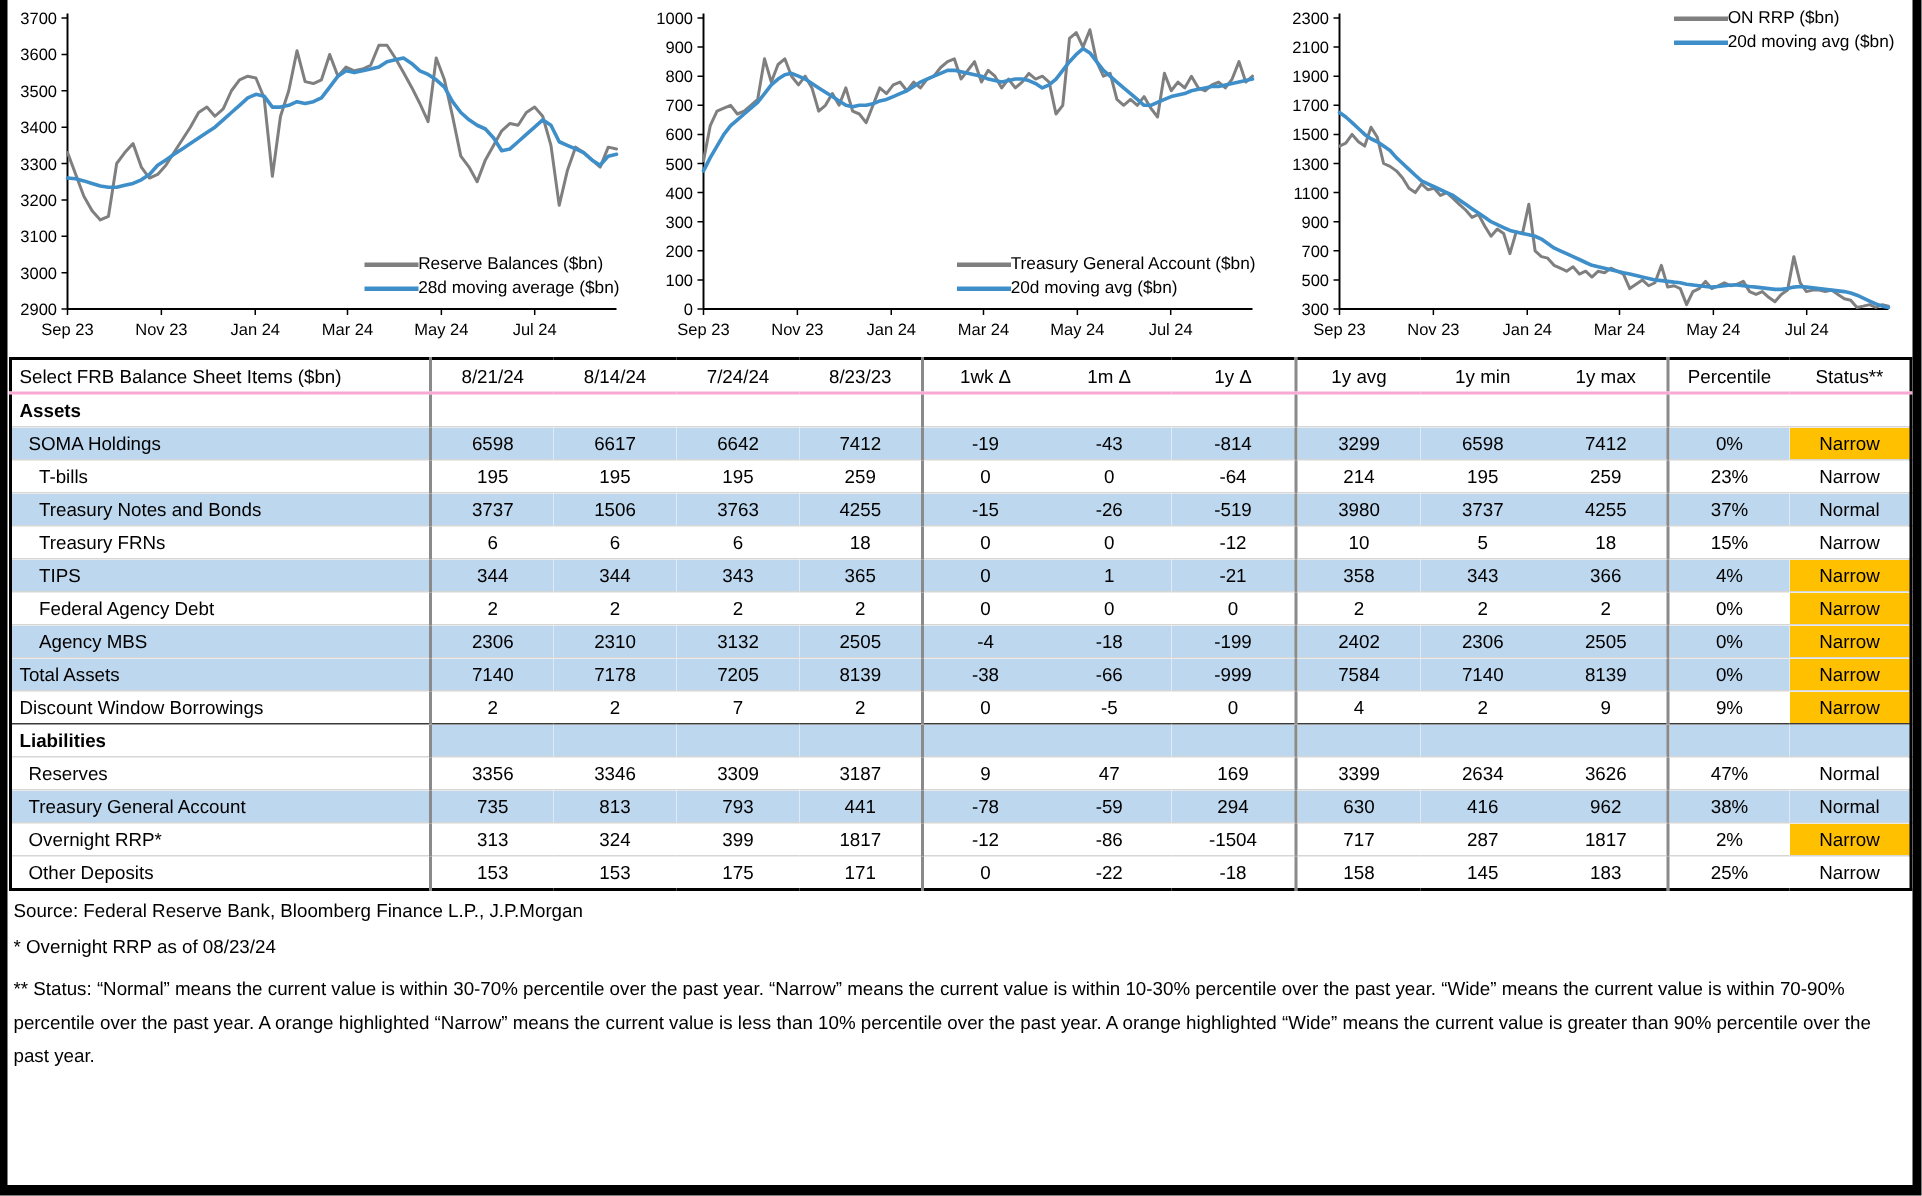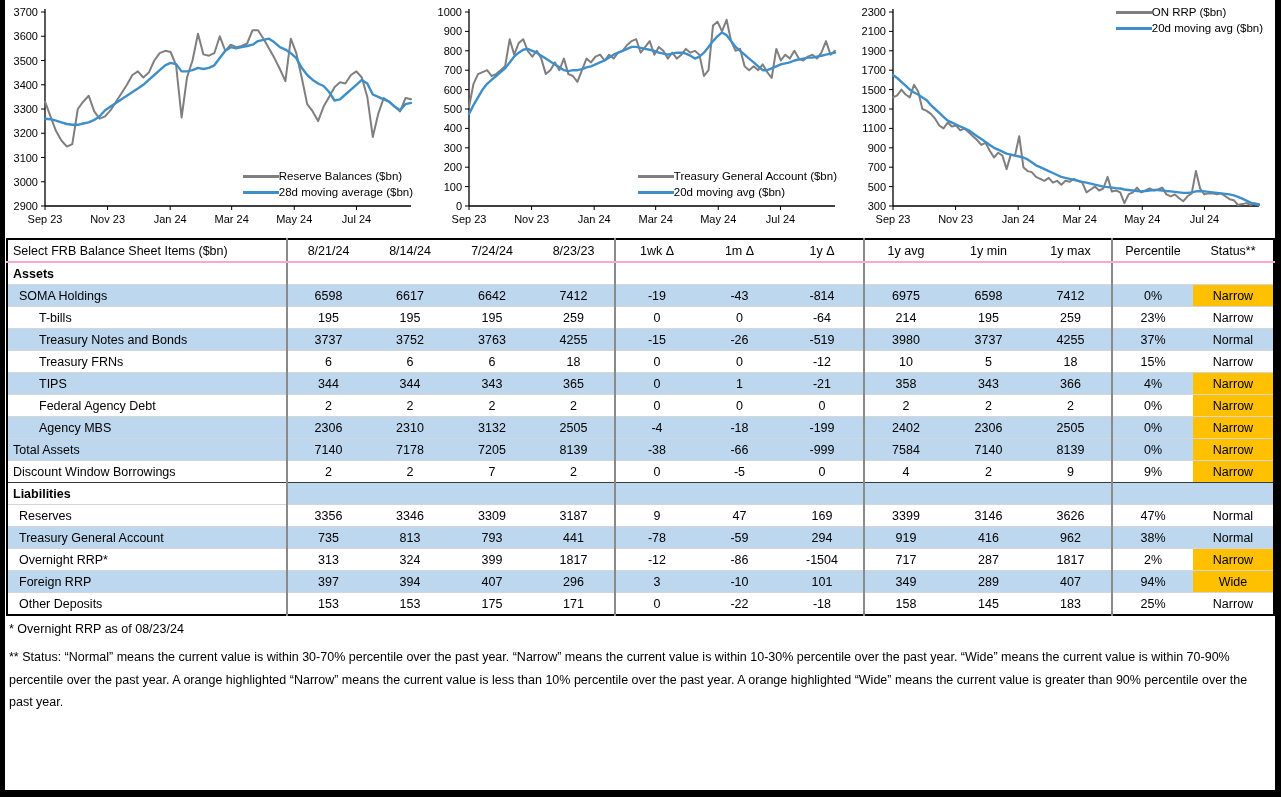--- a/index.html
+++ b/index.html
@@ -21,21 +21,21 @@
   .lg-line{display:inline-block;width:36px;height:3px;flex:none;}
 
   
   table{border-collapse:collapse;table-layout:fixed;width:1268px;border:2px solid #000;margin-left:1px;}
   td,th{height:21px;padding:0 2px;font-size:12.5px;font-weight:normal;text-align:center;
         border-top:1px solid #d6d6d6;overflow:hidden;white-space:nowrap;}
   thead th{border-top:none;border-bottom:2px solid #f9a8d4;}
   .lbl{text-align:left;}
   .ind0{padding-left:5px;}
   .ind1{padding-left:11px;}
-  .ind2{padding-left:31px;}
+  .ind2{padding-left:18px;}
   .gsep{border-left:2px solid #8a8a8a;}
   .shaded{background:#BDD7EE;}
   .orange{background:#FFC000;}
   tr.sec td{font-weight:bold;}
   tr.dark-top td{border-top:1.5px solid #3a3a3a;}
 
   
   .footnotes{padding:6px 5px 0 4px;font-size:12.5px;}
   .fn{margin-bottom:10px;}
   .fn-status{line-height:1.8;margin-bottom:11px;}
@@ -251,21 +251,21 @@
         </tr>
         <tr>
           <td class="lbl ind1 shaded">SOMA Holdings</td>
           <td class="gsep shaded">6598</td>
           <td class="shaded">6617</td>
           <td class="shaded">6642</td>
           <td class="shaded">7412</td>
           <td class="gsep shaded">-19</td>
           <td class="shaded">-43</td>
           <td class="shaded">-814</td>
-          <td class="gsep shaded">6975</td>
+          <td class="gsep shaded">3299</td>
           <td class="shaded">6598</td>
           <td class="shaded">7412</td>
           <td class="gsep shaded">0%</td>
           <td class="orange">Narrow</td>
         </tr>
         <tr>
           <td class="lbl ind2">T-bills</td>
           <td class="gsep">195</td>
           <td>195</td>
           <td>195</td>
@@ -275,21 +275,21 @@
           <td>-64</td>
           <td class="gsep">214</td>
           <td>195</td>
           <td>259</td>
           <td class="gsep">23%</td>
           <td>Narrow</td>
         </tr>
         <tr>
           <td class="lbl ind2 shaded">Treasury Notes and Bonds</td>
           <td class="gsep shaded">3737</td>
-          <td class="shaded">3752</td>
+          <td class="shaded">1506</td>
           <td class="shaded">3763</td>
           <td class="shaded">4255</td>
           <td class="gsep shaded">-15</td>
           <td class="shaded">-26</td>
           <td class="shaded">-519</td>
           <td class="gsep shaded">3980</td>
           <td class="shaded">3737</td>
           <td class="shaded">4255</td>
           <td class="gsep shaded">37%</td>
           <td class="shaded">Normal</td>
@@ -402,86 +402,72 @@
         <tr>
           <td class="lbl ind1">Reserves</td>
           <td class="gsep">3356</td>
           <td>3346</td>
           <td>3309</td>
           <td>3187</td>
           <td class="gsep">9</td>
           <td>47</td>
           <td>169</td>
           <td class="gsep">3399</td>
-          <td>3146</td>
+          <td>2634</td>
           <td>3626</td>
           <td class="gsep">47%</td>
           <td>Normal</td>
         </tr>
         <tr>
           <td class="lbl ind1 shaded">Treasury General Account</td>
           <td class="gsep shaded">735</td>
           <td class="shaded">813</td>
           <td class="shaded">793</td>
           <td class="shaded">441</td>
           <td class="gsep shaded">-78</td>
           <td class="shaded">-59</td>
           <td class="shaded">294</td>
-          <td class="gsep shaded">919</td>
+          <td class="gsep shaded">630</td>
           <td class="shaded">416</td>
           <td class="shaded">962</td>
           <td class="gsep shaded">38%</td>
           <td class="shaded">Normal</td>
         </tr>
         <tr>
           <td class="lbl ind1">Overnight RRP*</td>
           <td class="gsep">313</td>
           <td>324</td>
           <td>399</td>
           <td>1817</td>
           <td class="gsep">-12</td>
           <td>-86</td>
           <td>-1504</td>
           <td class="gsep">717</td>
           <td>287</td>
           <td>1817</td>
           <td class="gsep">2%</td>
           <td class="orange">Narrow</td>
-        </tr>
-        <tr>
-          <td class="lbl ind1 shaded">Foreign RRP</td>
-          <td class="gsep shaded">397</td>
-          <td class="shaded">394</td>
-          <td class="shaded">407</td>
-          <td class="shaded">296</td>
-          <td class="gsep shaded">3</td>
-          <td class="shaded">-10</td>
-          <td class="shaded">101</td>
-          <td class="gsep shaded">349</td>
-          <td class="shaded">289</td>
-          <td class="shaded">407</td>
-          <td class="gsep shaded">94%</td>
-          <td class="orange">Wide</td>
         </tr>
         <tr>
           <td class="lbl ind1">Other Deposits</td>
           <td class="gsep">153</td>
           <td>153</td>
           <td>175</td>
           <td>171</td>
           <td class="gsep">0</td>
           <td>-22</td>
           <td>-18</td>
           <td class="gsep">158</td>
           <td>145</td>
           <td>183</td>
           <td class="gsep">25%</td>
           <td>Narrow</td>
         </tr>
       </tbody>
   </table>
 
   <div class="footnotes">
+    <div class="fn">Source: Federal Reserve Bank, Bloomberg Finance L.P., J.P.Morgan</div>
     <div class="fn">* Overnight RRP as of 08/23/24</div>
     <div class="fn fn-status">** Status: “Normal” means the current value is within 30-70% percentile over the past year. “Narrow” means the current value is within 10-30% percentile over the past year. “Wide” means the current value is within 70-90% percentile over the past year. A orange highlighted “Narrow” means the current value is less than 10% percentile over the past year. A orange highlighted “Wide” means the current value is greater than 90% percentile over the past year.</div>
   </div>
 
 </div>
 
 </body></html>

